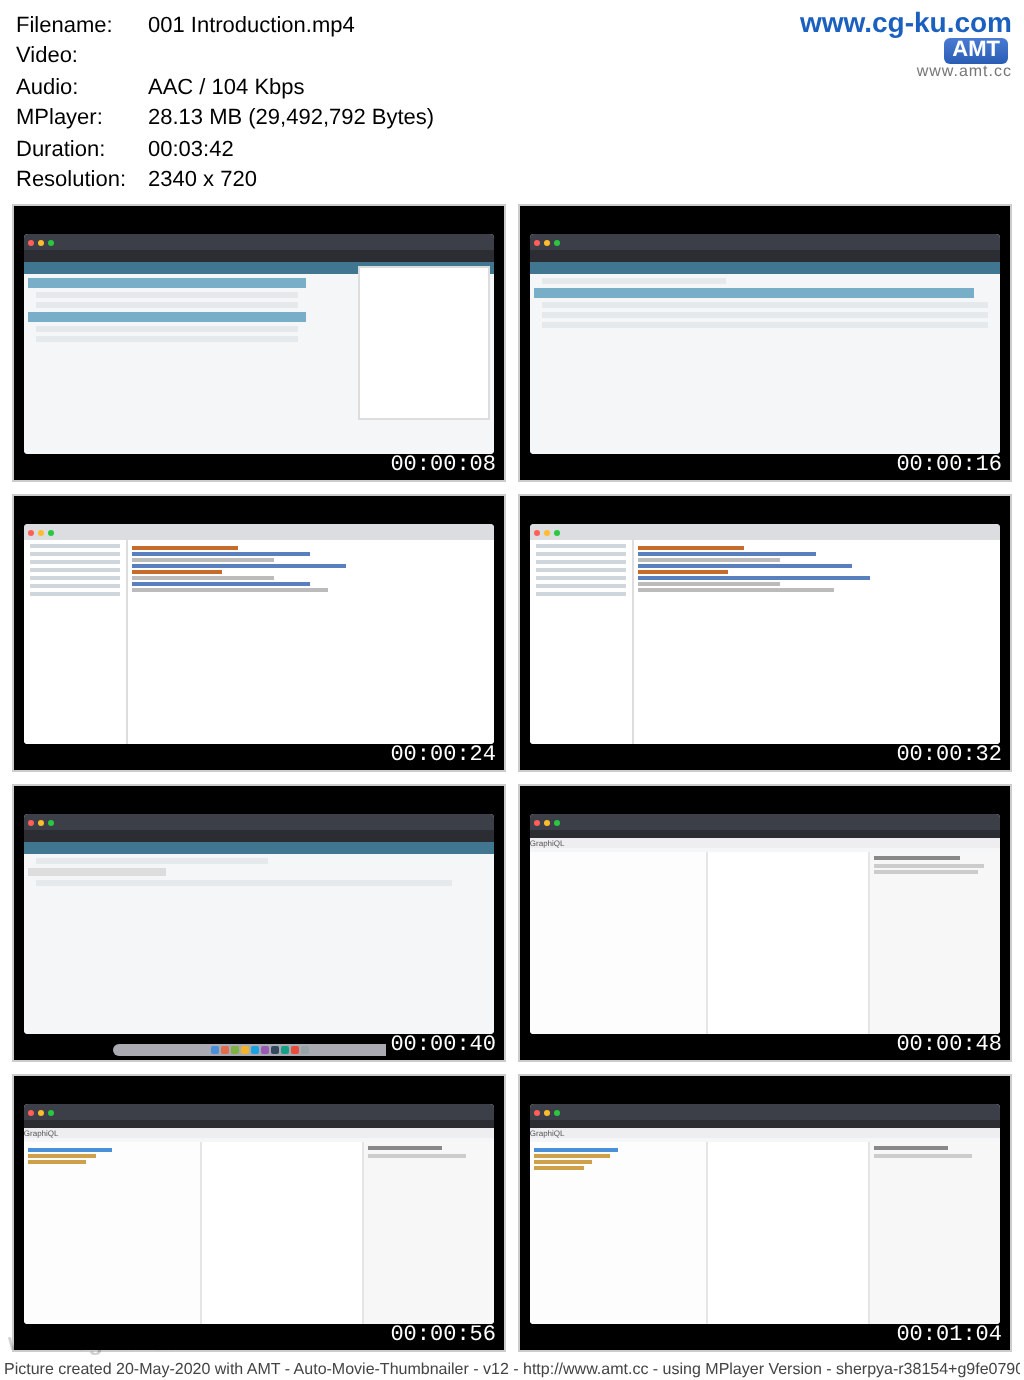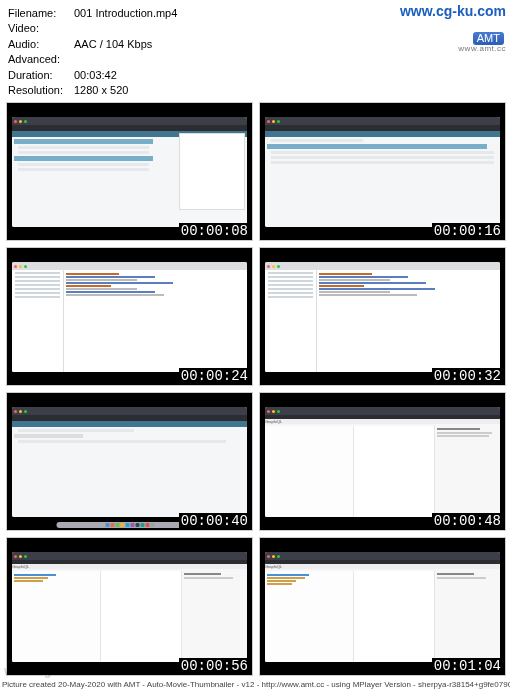--- a/index.html
+++ b/index.html
@@ -32,23 +32,22 @@
     line-height: 1;
   }
   .watermark-top .sub { font-size: 8px; color: #777; font-weight: normal; letter-spacing: 0.5px; }
   .amt-badge {
     display: inline-block;
     background: linear-gradient(#4a7bd4,#2a5db4);
     color: #fff;
     padding: 1px 4px;
     border-radius: 3px;
     font-size: 11px;
-    font-weight: normal;
+    font-weight: bold;
     margin-right: 2px;
-    margin-top: 13px;
   }
   .watermark-bl {
     position: absolute;
     left: 4px;
     bottom: 12px;
     font-size: 12px;
     font-weight: bold;
     color: rgba(0,0,0,0.18);
     letter-spacing: 0.5px;
   }
@@ -124,21 +123,21 @@
   .graphiql { display:flex; height:100%; }
   .gq-left { width:38%; background:#fdfdfd; border-right:1px solid #e5e5e5; padding:2px;}
   .gq-mid { flex:1; background:#fff; }
   .gq-right { width:28%; background:#f7f7f7; border-left:1px solid #e5e5e5; padding:2px;}
   .gq-head { height:5px; background:#eeeef0; margin:-2px -2px 2px -2px; display:flex; align-items:center; }
   .gq-head .t { color:#555; font-size:4px; margin-left:2px; }
   .smalltxt { height:2px; background:#cfa04a; margin:1px 0; width:50%; }
   .smalltxt.b { background:#4a90d9; }
   .timestamp {
     position:absolute; bottom:1px; right:2px;
-    background:#000; color:#fff; font-size:14px; padding:0 2px;
+    background:#000; color:#fff; font-size:11px; padding:0 2px;
     font-family:"Courier New",monospace;
   }
 </style>
 </head>
 <body>
 
 <div class="watermark-top">
   <div>www.cg-ku.com</div>
   <div style="font-size:11px; margin-top:1px;">
     <span class="amt-badge">AMT</span>
@@ -152,29 +151,30 @@
       <span class="meta-value">001 Introduction.mp4</span>
     </div>
   <div class="meta-row">
       <span class="meta-label">Video:</span>
     </div>
   <div class="meta-row">
       <span class="meta-label">Audio:</span>
       <span class="meta-value">AAC / 104 Kbps</span>
     </div>
   <div class="meta-row">
-      <span class="meta-label">Advanced:</span>
+      <span class="meta-label">MPlayer:</span>
+      <span class="meta-value">28.13 MB (29,492,792 Bytes)</span>
     </div>
   <div class="meta-row">
       <span class="meta-label">Duration:</span>
       <span class="meta-value">00:03:42</span>
     </div>
   <div class="meta-row">
       <span class="meta-label">Resolution:</span>
-      <span class="meta-value">1280 x 520</span>
+      <span class="meta-value">2340 x 720</span>
     </div>
 </div>
 
 <div class="grid">
 
   <div class="thumb">
     <div class="screen">
       <div class="browserbar">
           <span class="dot r"></span>
           <span class="dot y"></span>

